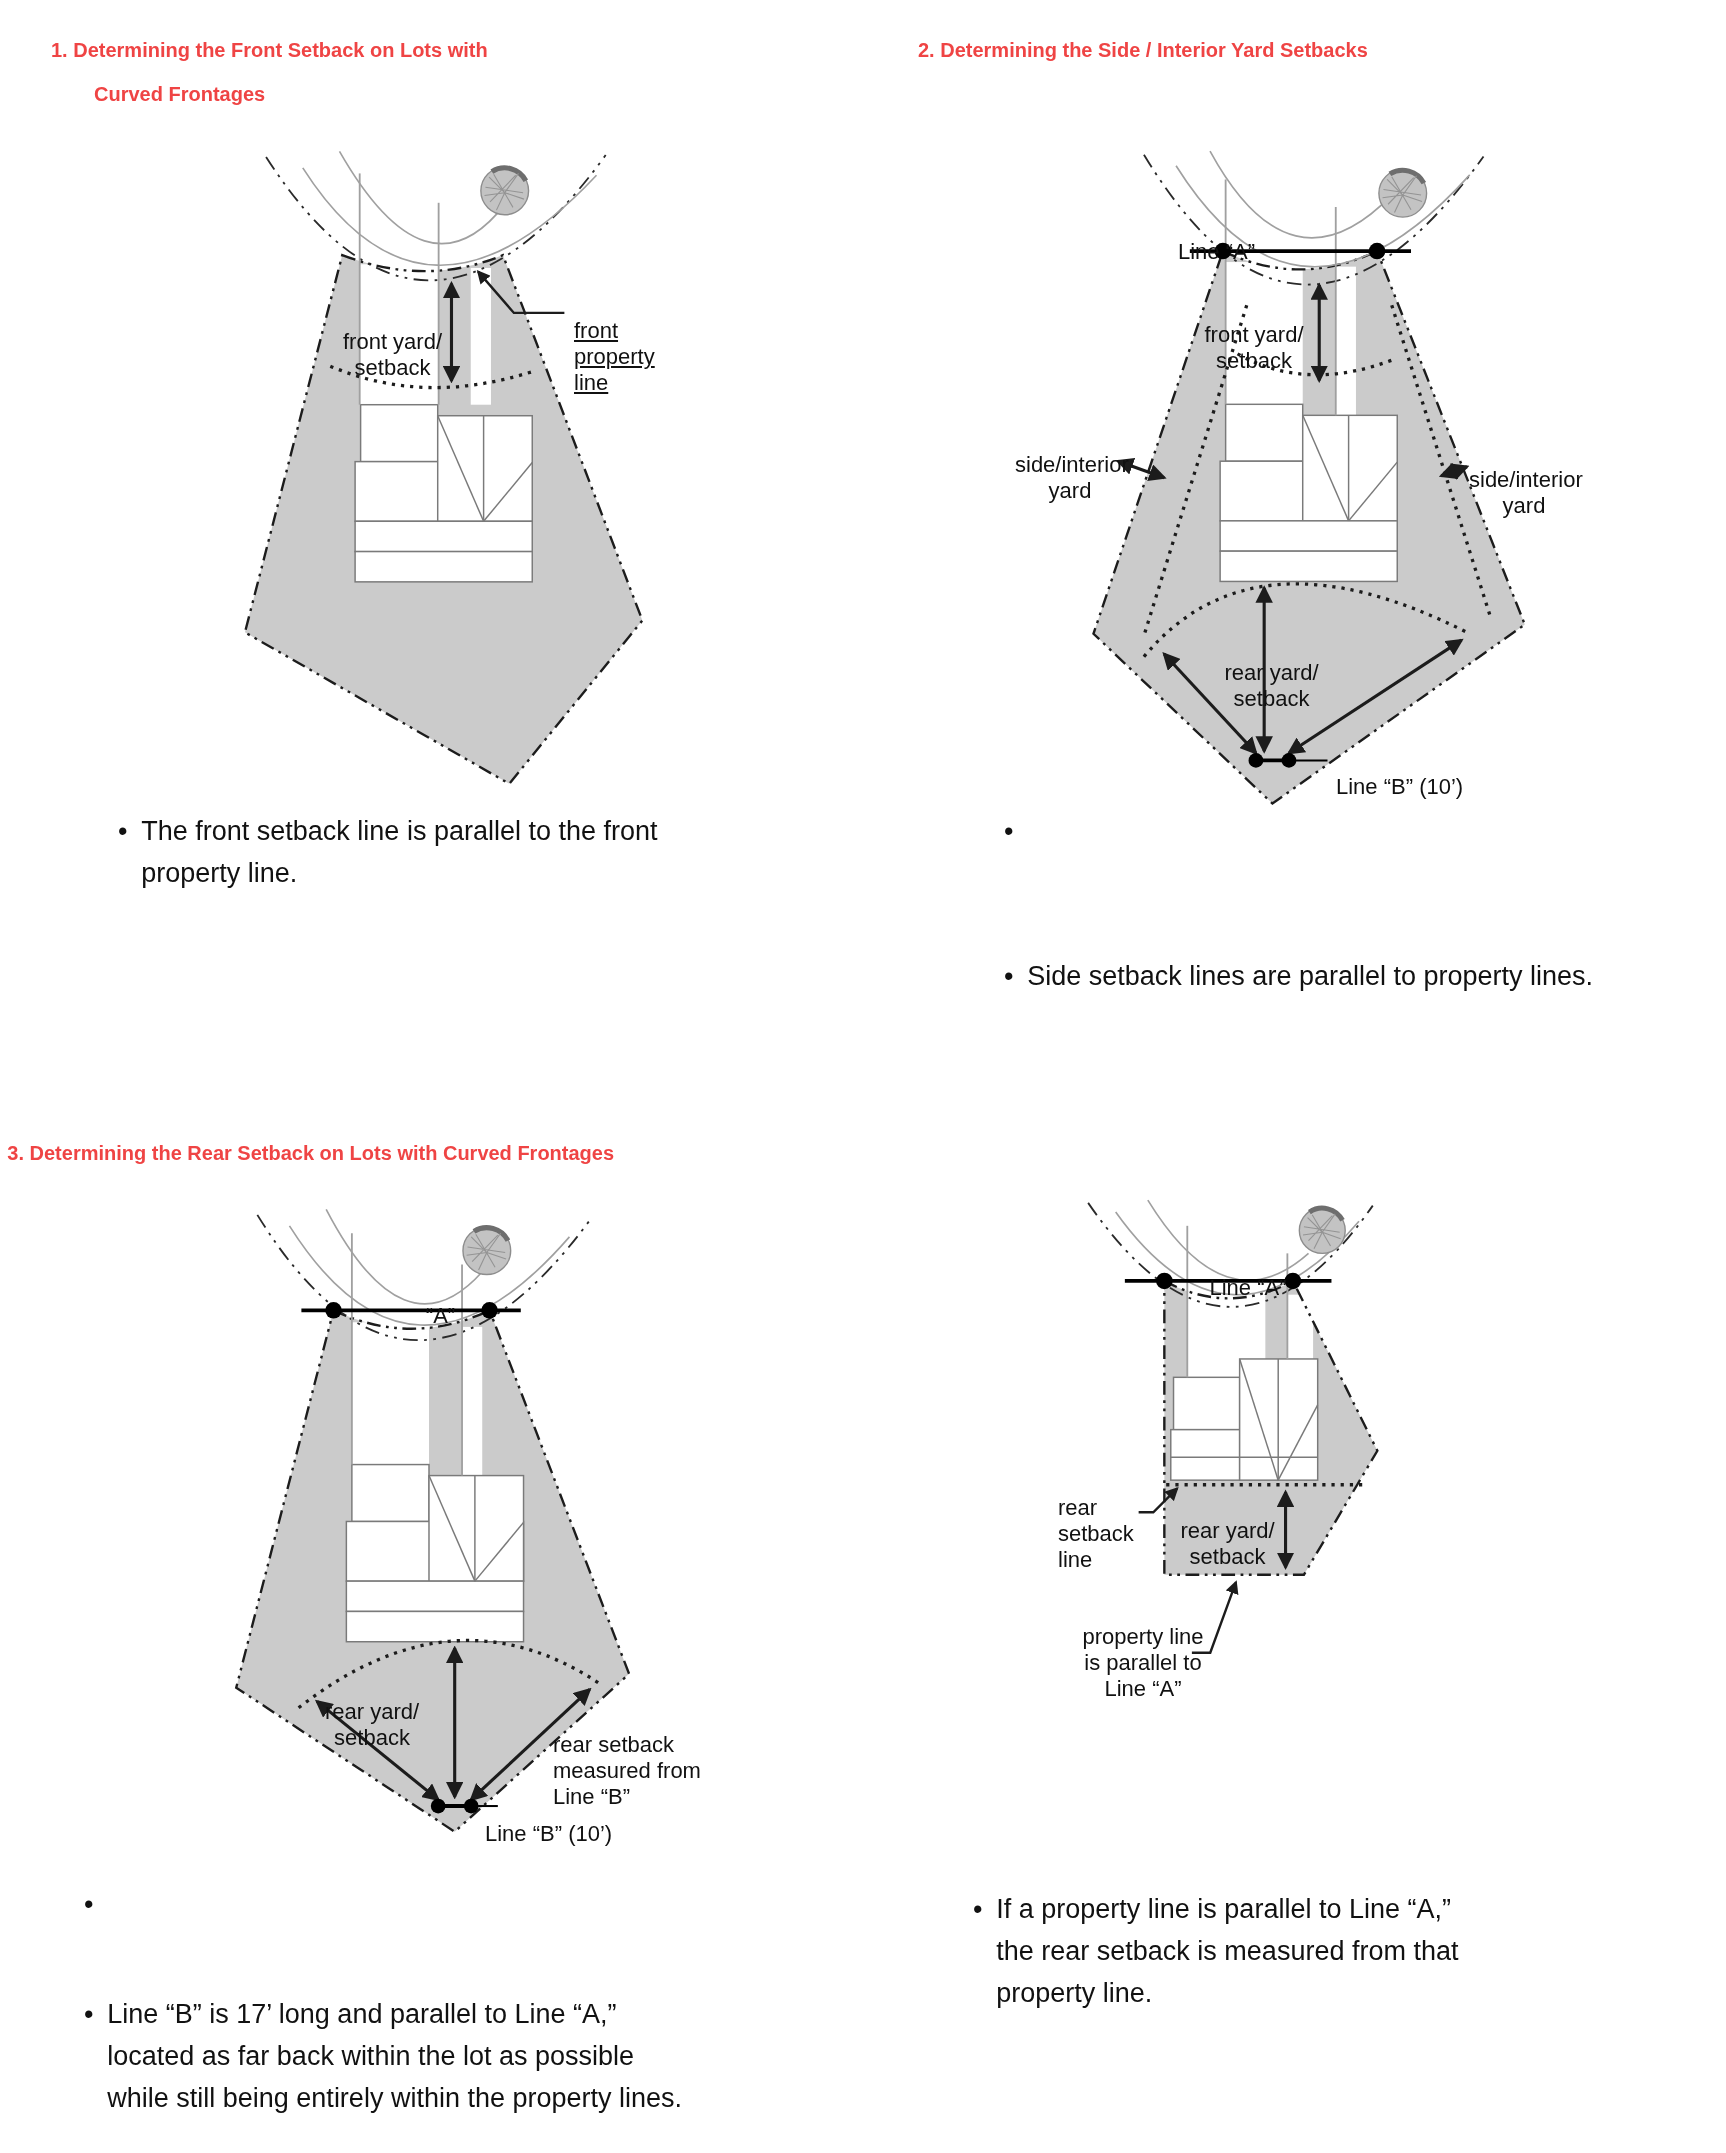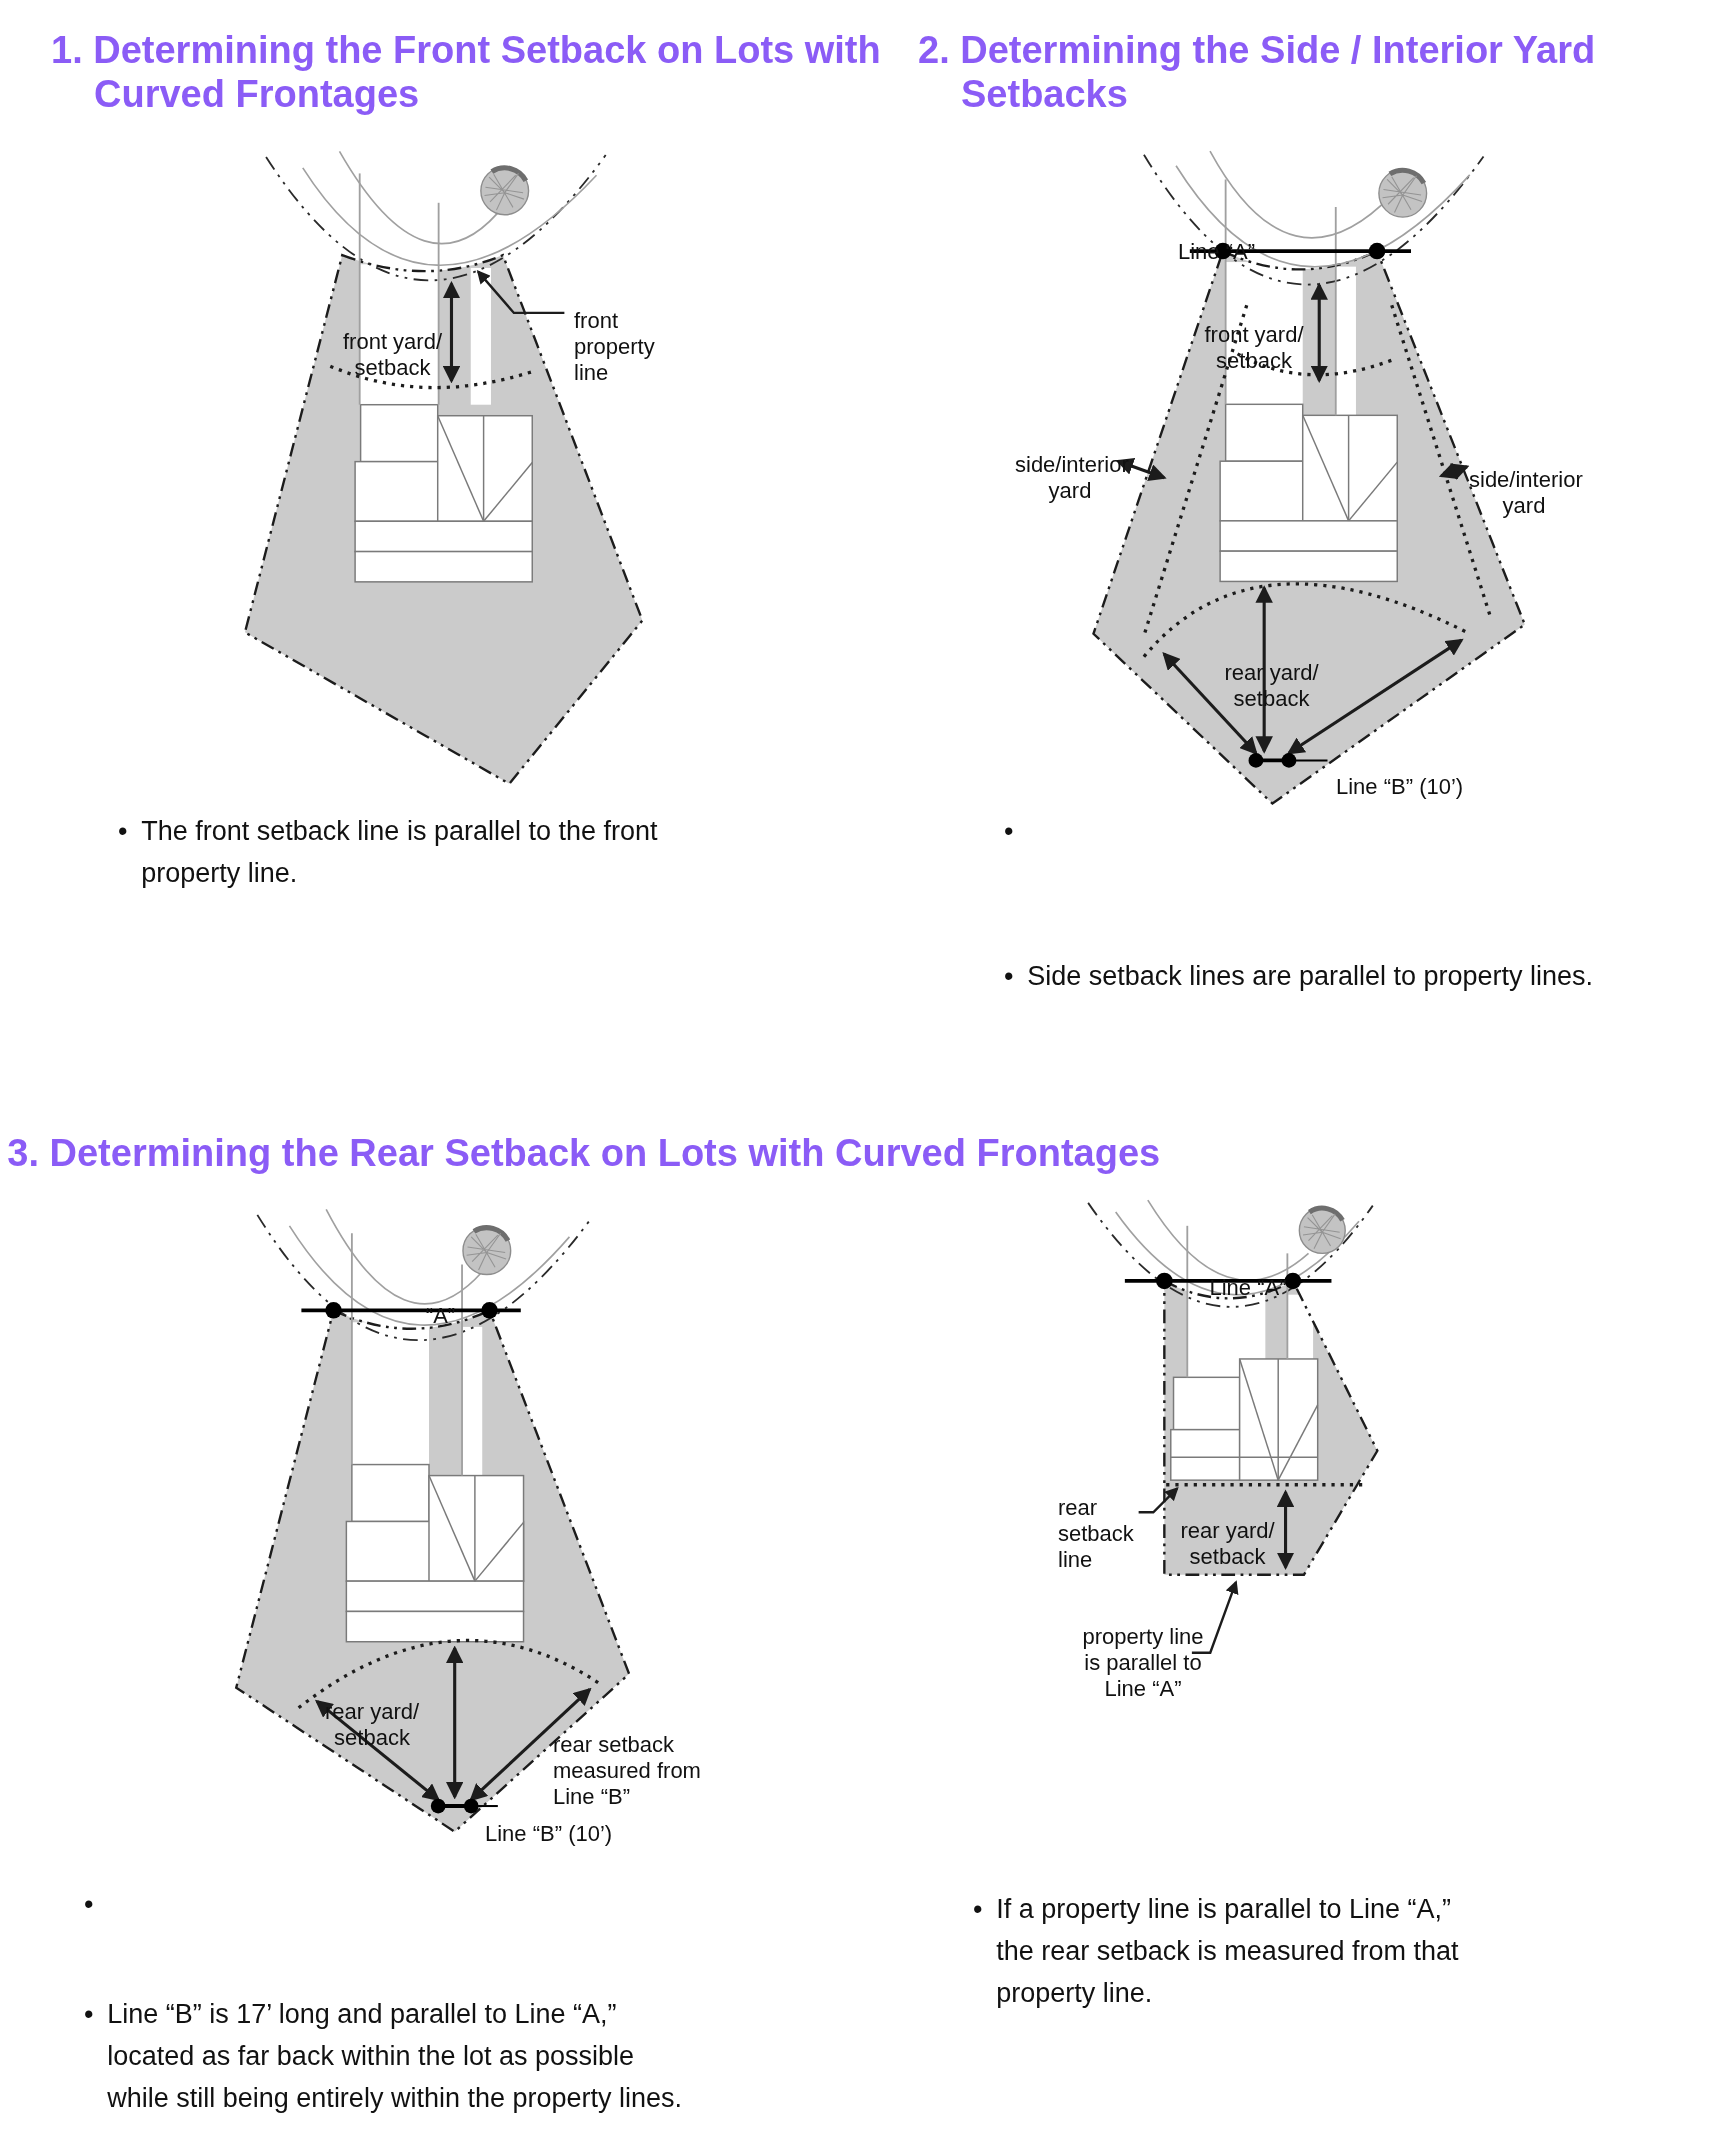--- a/index.html
+++ b/index.html
@@ -1,18 +1,18 @@
 <!DOCTYPE html>
 <html style="font-size:14.7px"><head>
 <meta charset="utf-8">
 <style>
   html,body{margin:0;padding:0;}
   body{width:1726px;height:2153px;background:#ffffff;position:relative;overflow:hidden;
        font-family:"Liberation Sans","DejaVu Sans",sans-serif;color:#111;}
-  .sec-title{position:absolute;font-weight:bold;font-size:38px;line-height:44px;color:#8b5cf6;
+  .sec-title{position:absolute;font-weight:bold;font-size:20px;line-height:44px;color:#ef4444;
              white-space:pre-line;padding-left:43px;text-indent:-43px;}
   .bullet{position:absolute;display:flex;gap:13.8px;font-size:27px;line-height:42px;}
   .bullet .dot{flex:0 0 auto;}
   .bullet .txt{white-space:pre-line;}
   .dlabel{position:absolute;font-size:22px;line-height:26px;white-space:pre-line;margin-top:28px;}
   .center{text-align:center;}
   svg.diag{position:absolute;}
   .lot-line{fill:none;stroke:#1c1c1c;stroke-width:2.6;stroke-dasharray:15 6 3 6 3 6;}
   .street-arc{fill:none;stroke:#2a2a2a;stroke-width:2;stroke-dasharray:16 7 3 7 3 7;}
   .curb{fill:none;stroke:#a0a0a0;stroke-width:1.8;}
@@ -67,21 +67,21 @@
     <circle r="26" fill="#c3c3c3"></circle>
     <path class="crest" d="M -14,-21 A 26,26 0 0 1 23,-11"></path>
     <path class="scrib" d="M0,2 L-17,-15 M0,2 L15,-19 M0,2 L21,9 M0,2 L-9,21 M0,2 L-22,5 M-16,12 L12,-17 M-12,-18 L9,18 M-21,-4 L20,2"></path>
   </g>
   <path class="dotted" d="M130,258 Q233,302 353,263"></path>
   <line class="arr" x1="262" y1="168" x2="262" y2="274" marker-start="url(#ar1)" marker-end="url(#ar1)"></line>
   <path class="leader" d="M385,200 L330,200 L291,155" marker-end="url(#ar1)"></path>
 </svg>
 <div class="dlabel center" style="left:312px;top:301px;width:161px;">front yard/
 setback</div>
-<div class="dlabel" style="left:574px;top:280px;width:138px;">front
+<div class="dlabel" style="left:574px;top:290px;width:138px;text-decoration:underline;">front
 property
 line</div>
 <div class="bullet" style="left:118px;top:810px;width:661px;">
   <span class="dot">•</span>
   <span class="txt">The front setback line is parallel to the front
 property line.</span>
 </div>
 
 <svg class="diag" style="left:1006px;top:129px;" width="721" height="725" viewBox="0 0 785 790">
   <defs>

